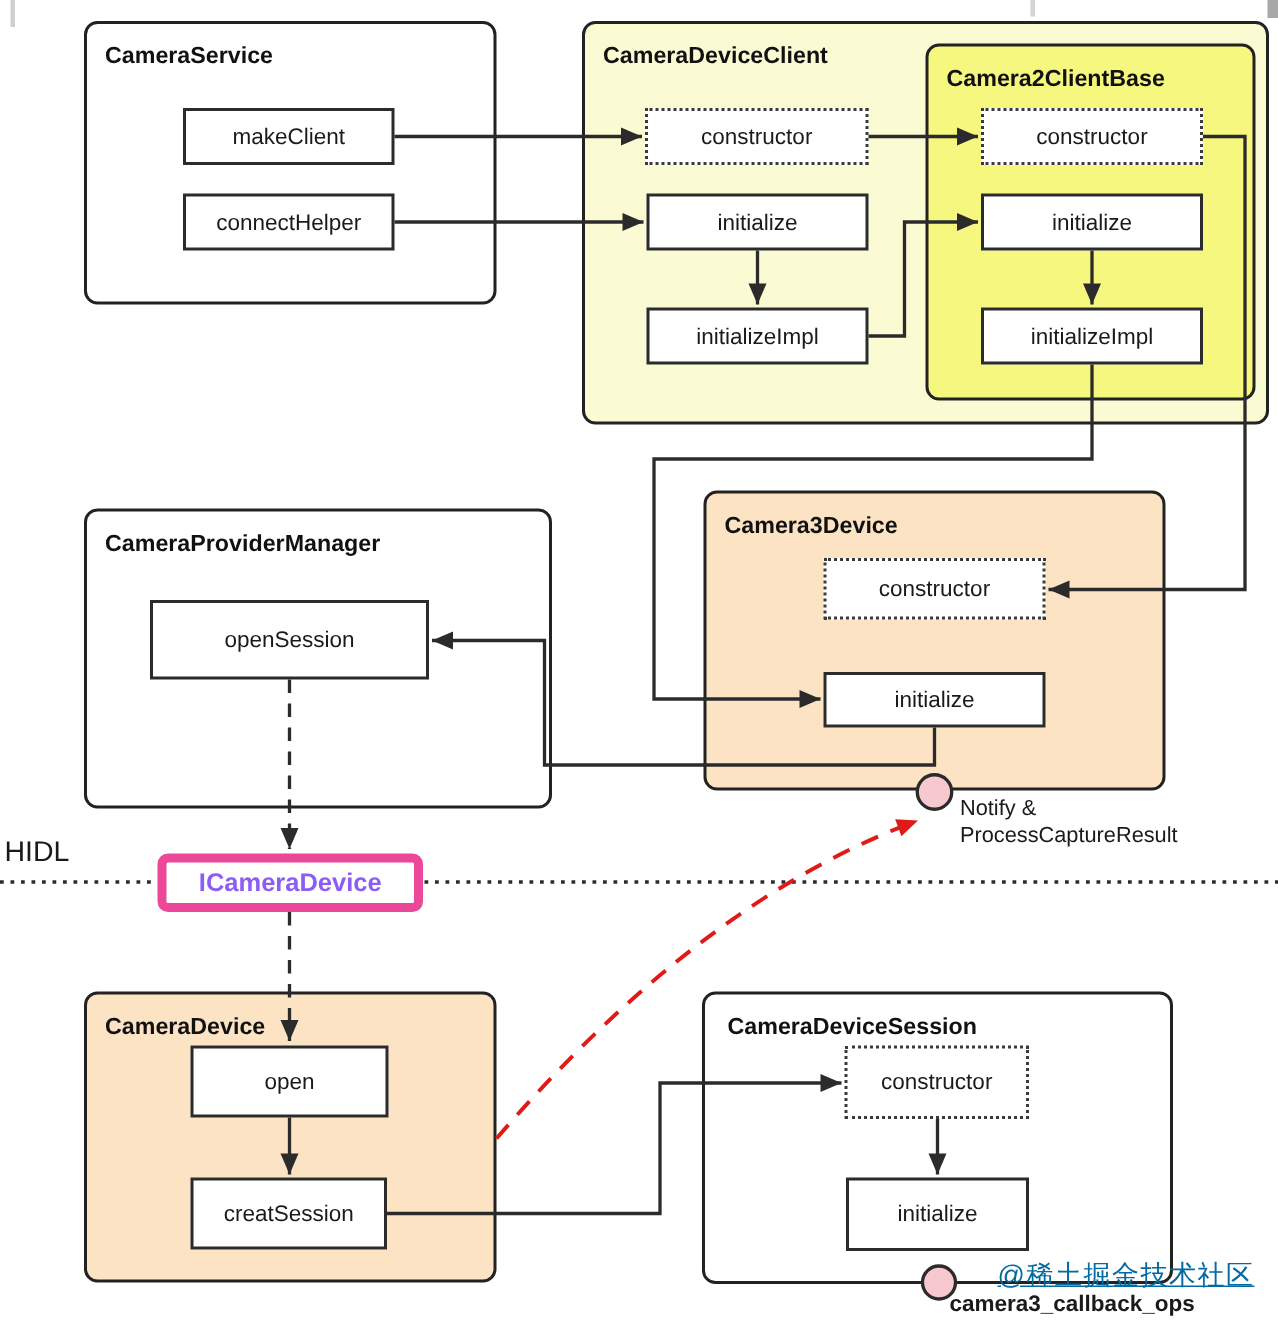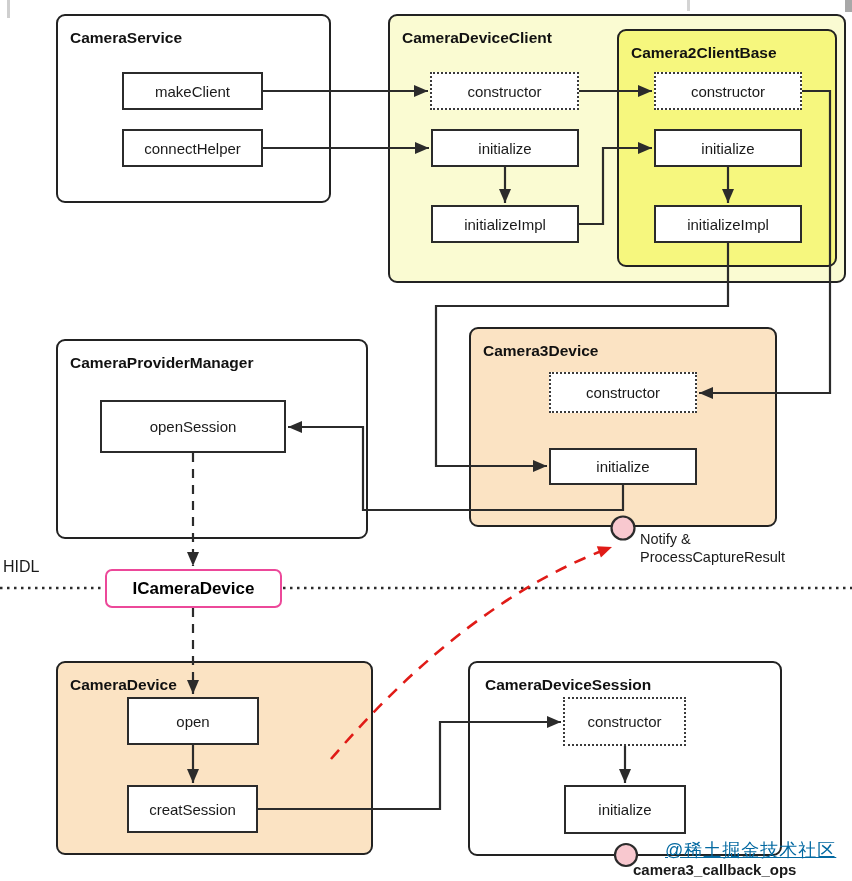--- a/index.html
+++ b/index.html
@@ -19,28 +19,28 @@
   .fill-yellow{background:#f6f77e;}
   .fill-orange{background:#fbe3c3;}
   
   .method-box{
     position:absolute;background:#ffffff;border:2px solid #2b2b2b;box-sizing:border-box;z-index:2;
     display:flex;align-items:center;justify-content:center;font-size:15px;color:#1a1a1a;white-space:nowrap;
   }
   .method-box.dotted{border:2px dotted #3a3a3a;}
   
   .iface-box{
-    position:absolute;background:#ffffff;border:2px solid #ec4899;border-radius:7px;box-sizing:border-box;z-index:2;
-    display:flex;align-items:center;justify-content:center;font-size:17px;font-weight:bold;color:#000000;
+    position:absolute;background:#ffffff;border:6px solid #ec4899;border-radius:7px;box-sizing:border-box;z-index:2;
+    display:flex;align-items:center;justify-content:center;font-size:17px;font-weight:bold;color:#8b5cf6;
   }
   
   #wires{position:absolute;left:0;top:0;z-index:3;pointer-events:none;}
   
   .free-label{position:absolute;z-index:4;white-space:nowrap;}
-  #hidl-label{left:3px;top:558px;font-size:16px;}
+  #hidl-label{left:3px;top:558px;font-size:19px;}
   #notify-label{left:640px;top:530px;font-size:14.5px;line-height:18px;white-space:normal;width:170px;}
   #callback-label{left:633px;top:861px;font-size:15px;font-weight:600;z-index:6;}
   #wm-url{left:530px;top:855px;font-family:"Liberation Serif","DejaVu Serif",serif;font-size:21px;
           letter-spacing:2px;color:#c9c9c9;z-index:5;}
   #wm-community{left:665px;top:838px;font-size:18px;color:#0369a1;text-decoration:underline;
                 letter-spacing:1px;z-index:7;}
   
   .artifact{position:absolute;z-index:0;}
   #artifact-tl{left:7px;top:0;width:3px;height:18px;background:#cfcfcf;}
   #artifact-tm{left:687px;top:0;width:3px;height:11px;background:#d4d4d4;}
@@ -83,21 +83,21 @@
   <div class="method-box" style="left:100px;top:400px;width:186px;height:53px;">openSession</div>
 
   <div class="class-box fill-orange" style="left:469px;top:327px;width:308px;height:200px;">
     <span class="title">Camera3Device</span>
   </div>
   <div class="method-box dotted" style="left:549px;top:372px;width:148px;height:41px;">constructor</div>
   <div class="method-box" style="left:549px;top:448px;width:148px;height:37px;">initialize</div>
 
   <div class="iface-box" style="left:105px;top:569px;width:177px;height:39px;">ICameraDevice</div>
 
-  <div class="class-box fill-orange" style="left:56px;top:661px;width:317px;height:194px;">
+  <div class="class-box fill-orange" style="left:56px;top:661px;width:275px;height:194px;">
     <span class="title">CameraDevice</span>
   </div>
   <div class="method-box" style="left:127px;top:697px;width:132px;height:48px;">open</div>
   <div class="method-box" style="left:127px;top:785px;width:131px;height:48px;">creatSession</div>
 
   <div class="class-box fill-white" style="left:468px;top:661px;width:314px;height:195px;">
     <span class="title" style="left:15px;">CameraDeviceSession</span>
   </div>
   <div class="method-box dotted" style="left:563px;top:697px;width:123px;height:49px;">constructor</div>
   <div class="method-box" style="left:564px;top:785px;width:122px;height:49px;">initialize</div>

